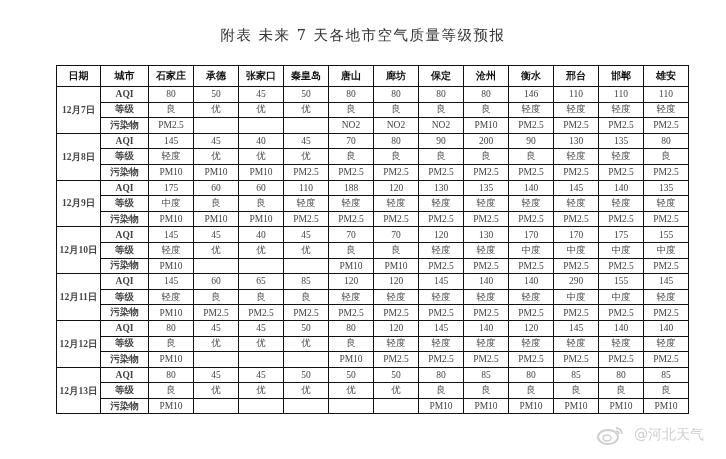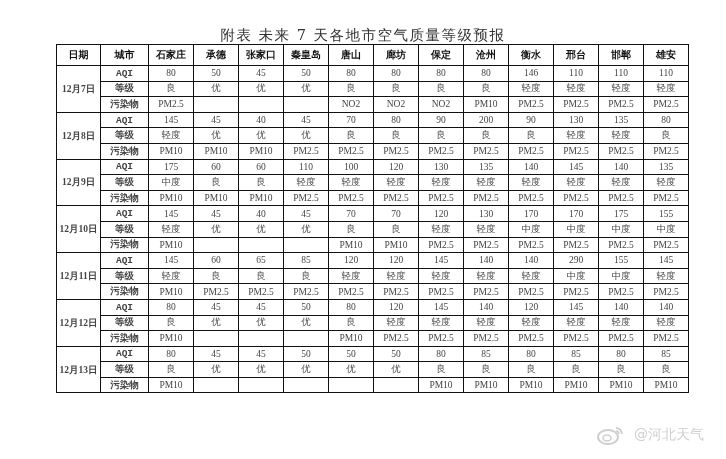--- a/index.html
+++ b/index.html
@@ -7,21 +7,21 @@
     width: 726px; height: 459px; position: relative; overflow: hidden;
     font-family: "DejaVu Serif", "Liberation Serif", serif;
     color: #222;
   }
   .title {
     position: absolute; left: 0; top: 26px; width: 726px;
     text-align: center; font-size: 14.5px; letter-spacing: 1.5px;
     color: #333;
   }
   table.aq {
-    position: absolute; left: 56px; top: 44px;
+    position: absolute; left: 56px; top: 65px;
     border-collapse: collapse;
     border: 1.6px solid #111;
     table-layout: fixed;
   }
   table.aq td, table.aq th {
     border: 1px solid #111;
     padding: 0;
     text-align: center;
     vertical-align: middle;
     overflow: hidden;
@@ -32,21 +32,21 @@
     font-family: "DejaVu Sans", "Liberation Sans", sans-serif;
     font-weight: bold; font-size: 10px; color: #111;
   }
   table.aq td { height: 14.6px; font-size: 9.5px; color: #444; }
   td.date {
     font-family: Liberation Serif, serif;
     font-weight: bold; font-size: 10px; color: #111; line-height: 16px;
     white-space: normal !important;
   }
   td.metric {
-    font-family: Liberation Mono, monospace;
+    font-family: Liberation Serif, serif;
     font-weight: bold; font-size: 9px; color: #111;
   }
   td.val { font-family: "Liberation Serif", "DejaVu Serif", serif; font-size: 10px; color: #555; }
   .watermark {
     position: absolute; left: 596px; top: 425px;
     display: flex; align-items: center; gap: 8px;
     color: #cfcfcf; font-family: "DejaVu Sans", sans-serif; font-size: 14px;
   }
   .wb-icon { width: 30px; height: 20px; }
 </style>
@@ -183,21 +183,21 @@
         <td class="val">PM2.5</td>
         <td class="val">PM2.5</td>
       </tr>
       <tr>
         <td rowspan="3" class="date">12月9日</td>
         <td class="metric">AQI</td>
         <td class="val">175</td>
         <td class="val">60</td>
         <td class="val">60</td>
         <td class="val">110</td>
-        <td class="val">100</td>
+        <td class="val">188</td>
         <td class="val">120</td>
         <td class="val">130</td>
         <td class="val">135</td>
         <td class="val">140</td>
         <td class="val">145</td>
         <td class="val">140</td>
         <td class="val">135</td>
       </tr>
       <tr>
         <td class="metric">等级</td>

